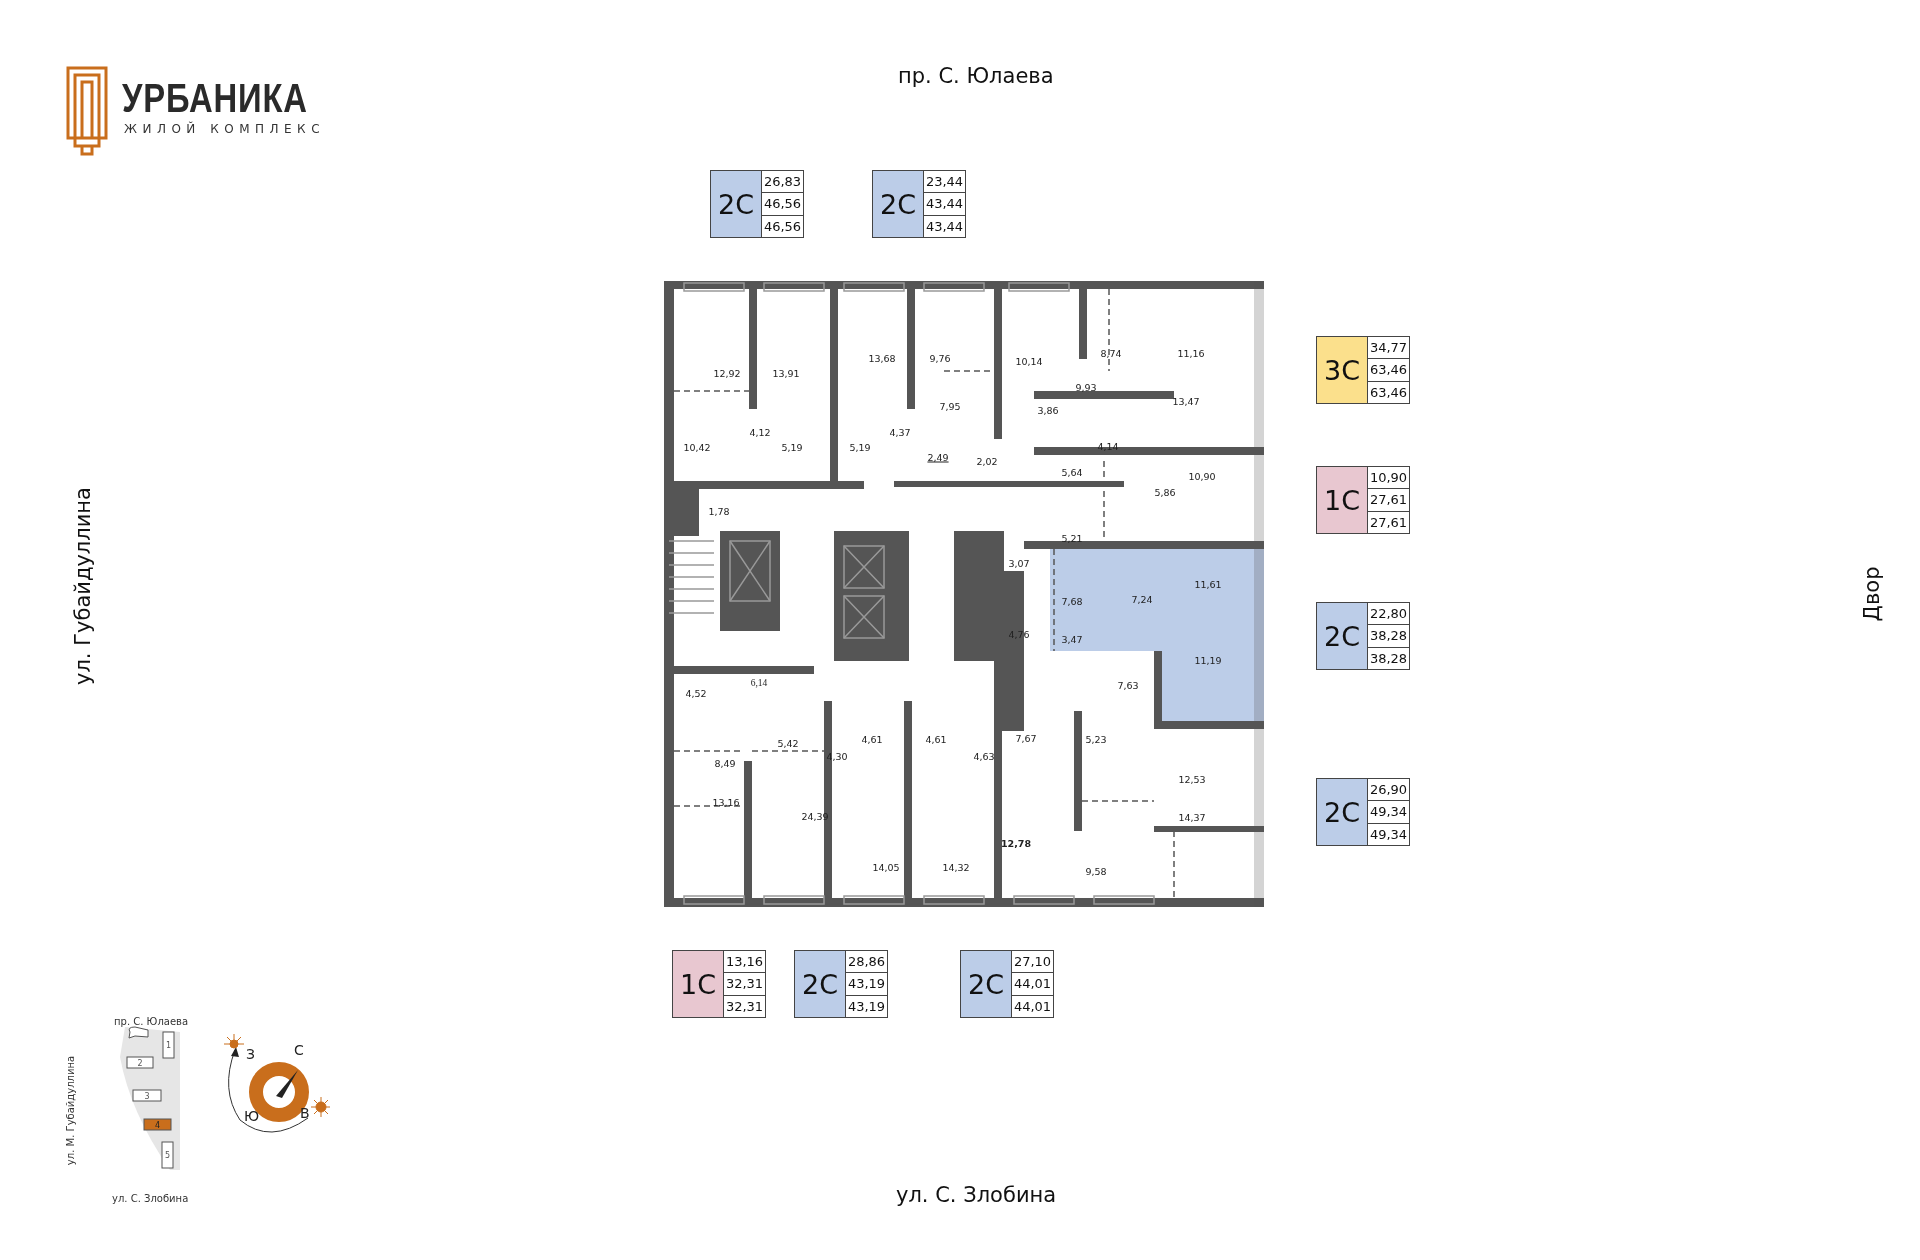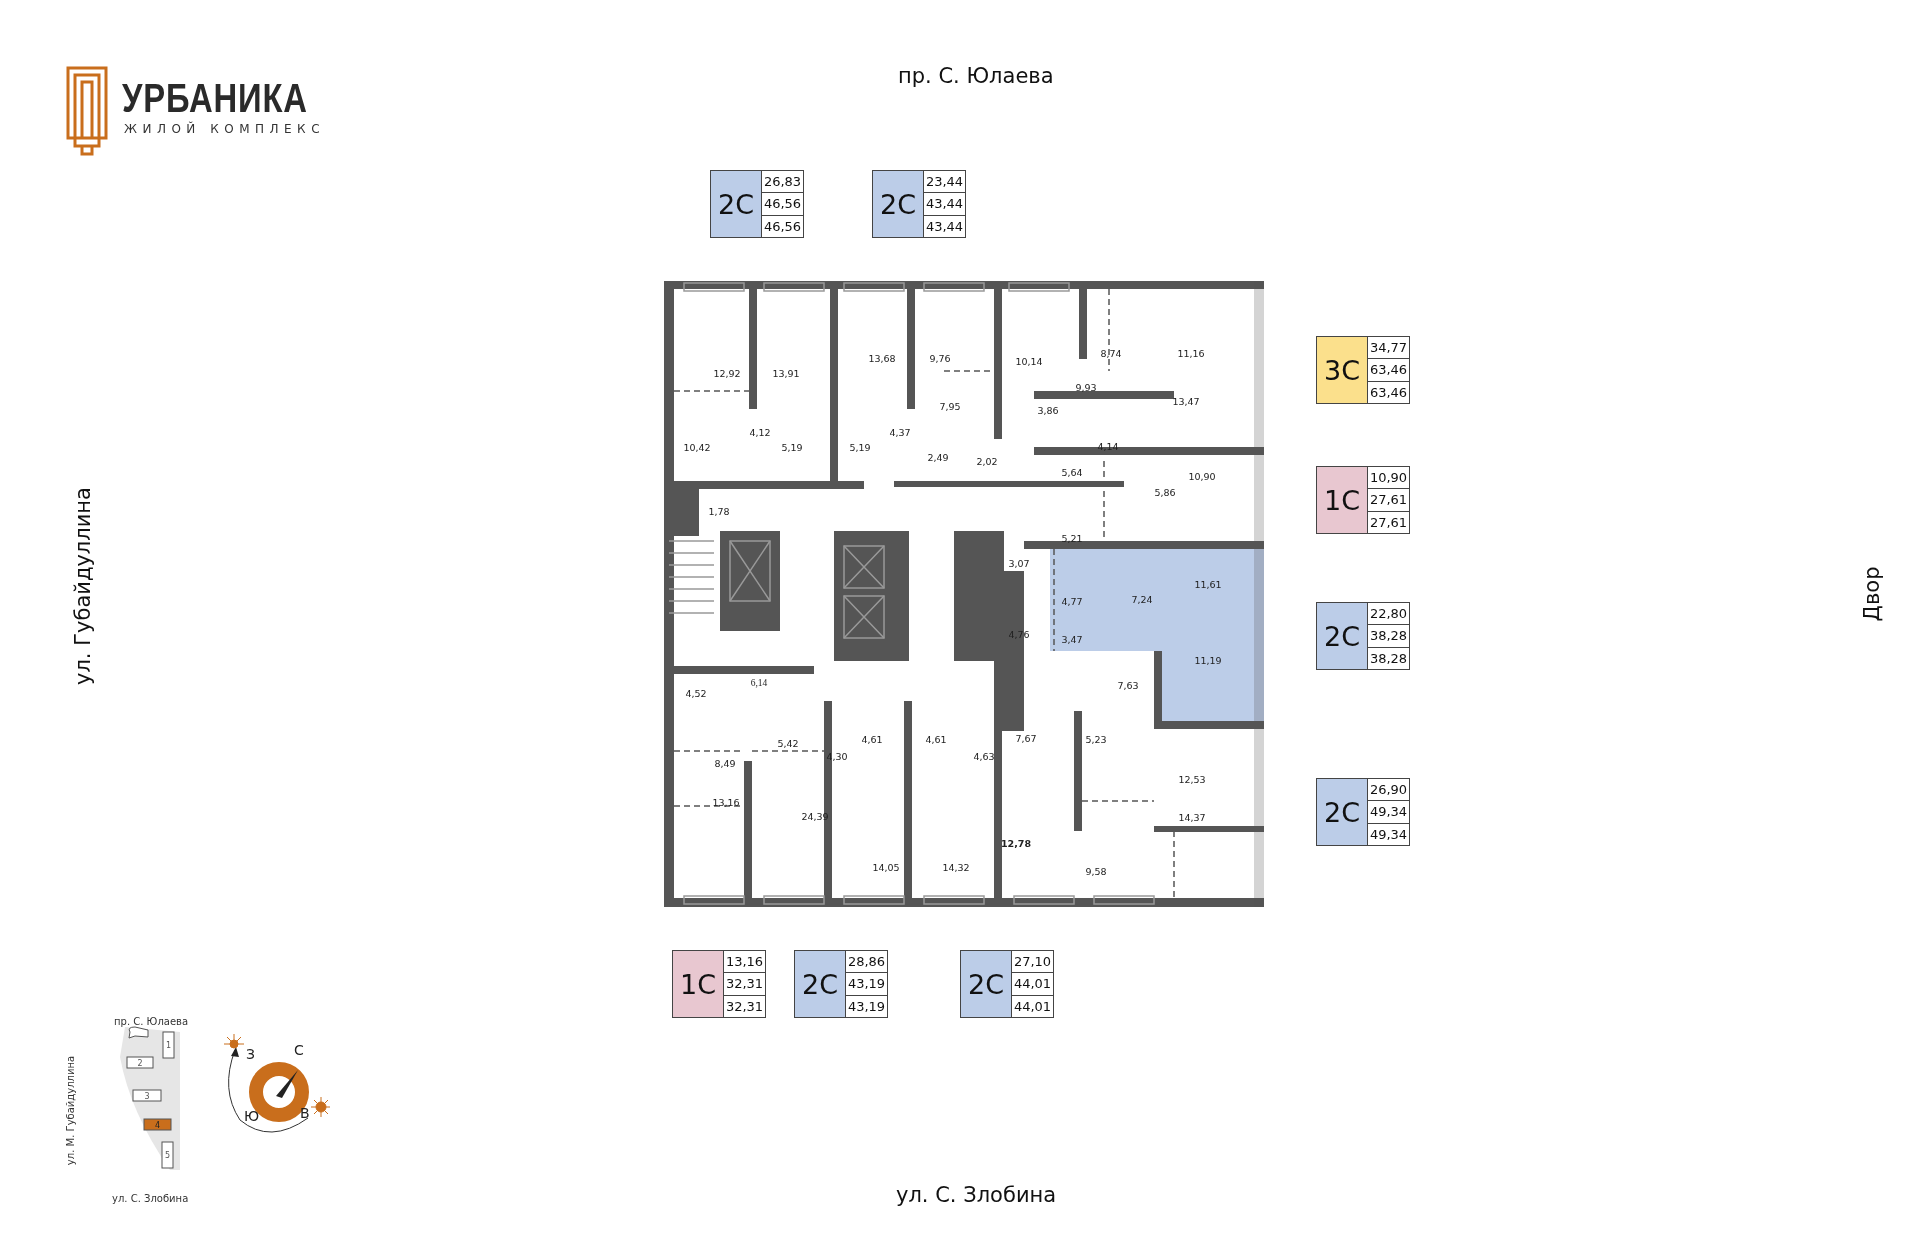--- a/index.html
+++ b/index.html
@@ -200,30 +200,30 @@
   <span class="room-label" style="left:296px;top:125px;">7,95</span>
   <span class="room-label" style="left:432px;top:106px;">9,93</span>
   <span class="room-label" style="left:532px;top:120px;">13,47</span>
   <span class="room-label" style="left:394px;top:129px;">3,86</span>
   <span class="room-label" style="left:454px;top:148px;margin-top:17px;">4,14</span>
   <span class="room-label" style="left:43px;top:166px;">10,42</span>
   <span class="room-label" style="left:106px;top:151px;">4,12</span>
   <span class="room-label" style="left:138px;top:166px;">5,19</span>
   <span class="room-label" style="left:206px;top:166px;">5,19</span>
   <span class="room-label" style="left:246px;top:151px;">4,37</span>
-  <span class="room-label" style="left:284px;top:176px;">2,49</span>
+  <span class="room-label" style="left:284px;top:176px;text-decoration:underline;">2,49</span>
   <span class="room-label" style="left:333px;top:180px;">2,02</span>
   <span class="room-label" style="left:418px;top:191px;">5,64</span>
   <span class="room-label" style="left:480px;top:211px;margin-left:31px;">5,86</span>
   <span class="room-label" style="left:548px;top:195px;">10,90</span>
   <span class="room-label" style="left:65px;top:230px;">1,78</span>
   <span class="room-label" style="left:418px;top:257px;">5,21</span>
   <span class="room-label" style="left:365px;top:282px;">3,07</span>
   <span class="room-label" style="left:554px;top:303px;">11,61</span>
-  <span class="room-label" style="left:418px;top:320px;">4,77</span>
+  <span class="room-label" style="left:418px;top:320px;">7,68</span>
   <span class="room-label" style="left:488px;top:318px;">7,24</span>
   <span class="room-label" style="left:365px;top:353px;">4,76</span>
   <span class="room-label" style="left:418px;top:358px;">3,47</span>
   <span class="room-label" style="left:554px;top:379px;">11,19</span>
   <span class="room-label" style="left:105px;top:402px;font-family:Liberation Serif, serif;">6,14</span>
   <span class="room-label" style="left:42px;top:412px;">4,52</span>
   <span class="room-label" style="left:474px;top:404px;">7,63</span>
   <span class="room-label" style="left:134px;top:462px;">5,42</span>
   <span class="room-label" style="left:218px;top:458px;">4,61</span>
   <span class="room-label" style="left:282px;top:458px;">4,61</span>

